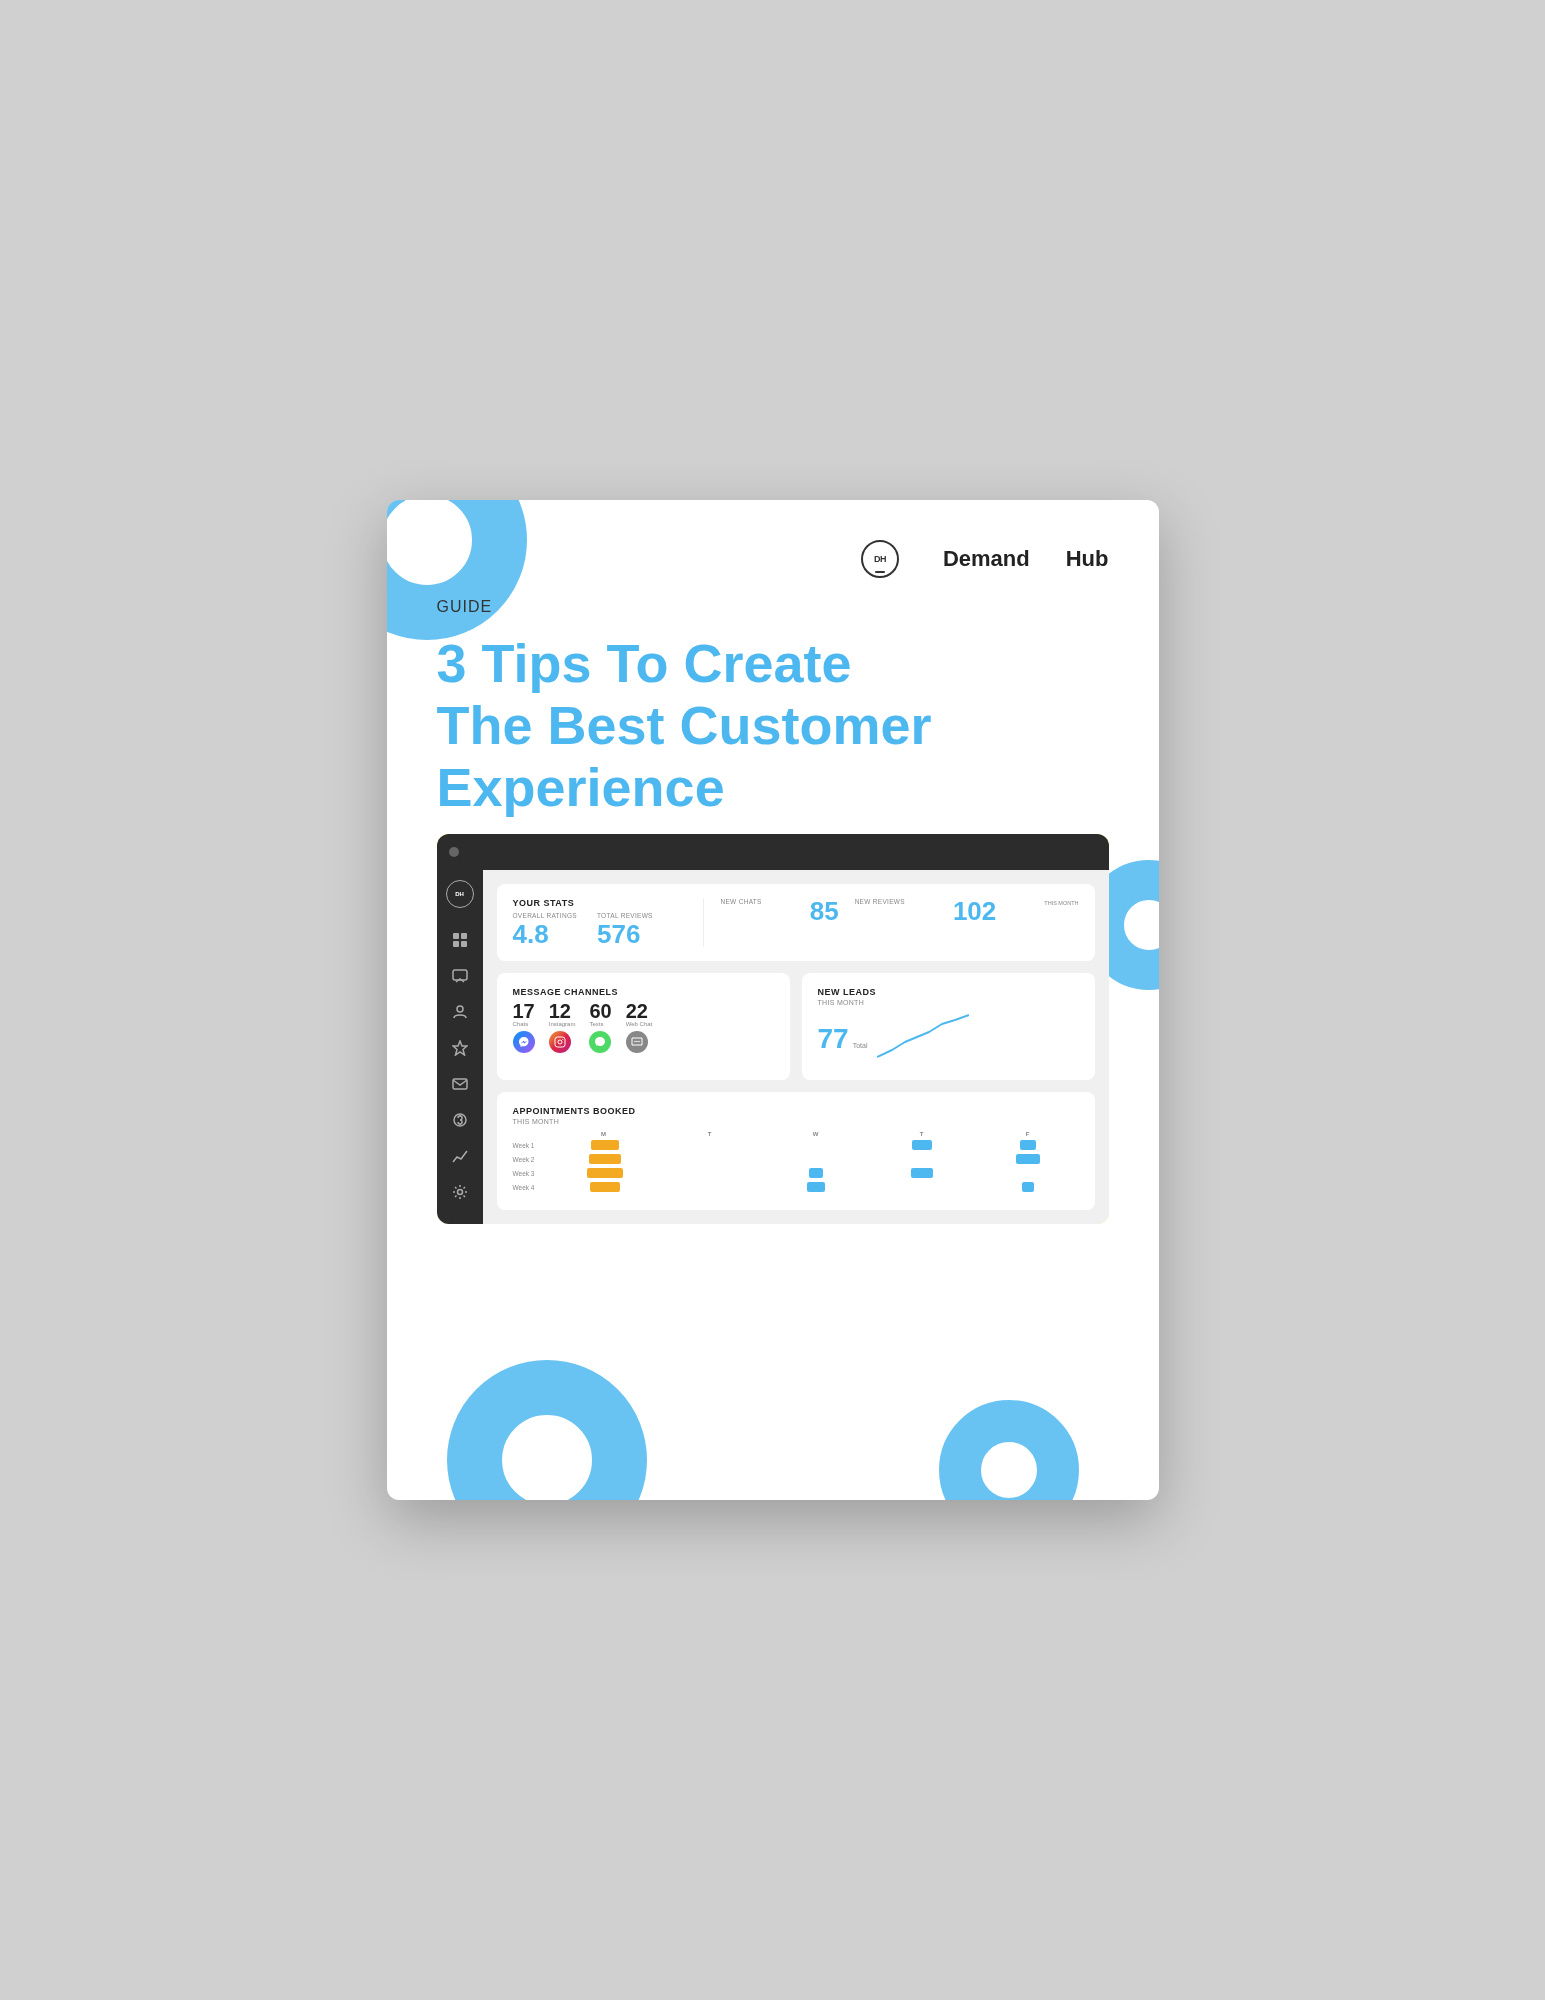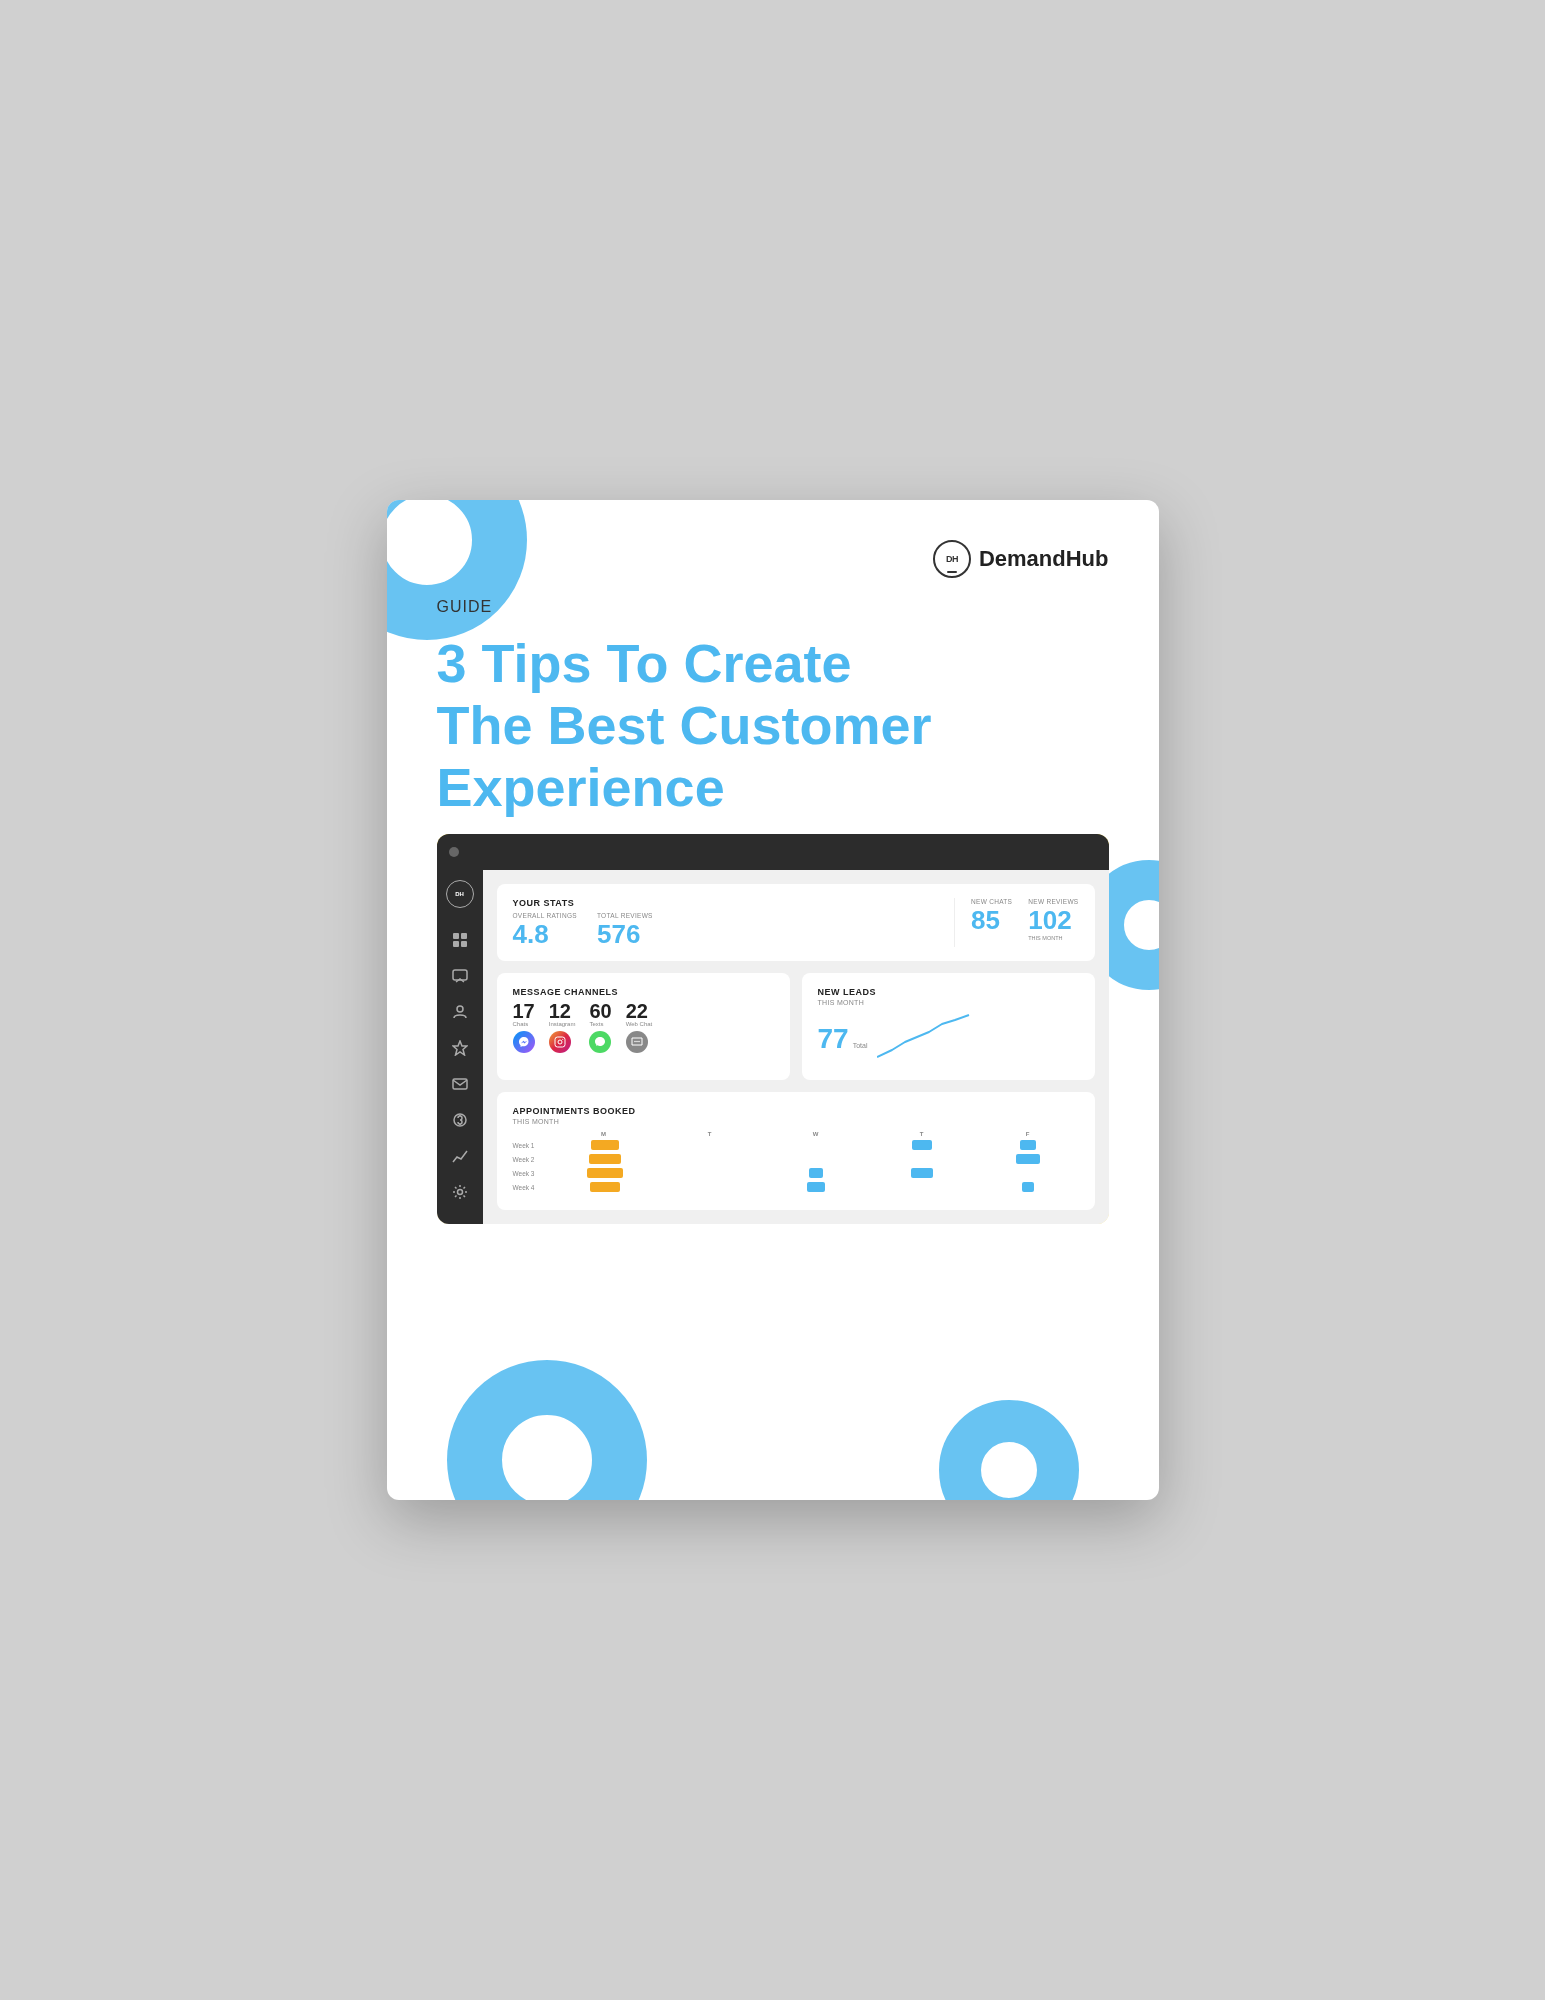--- a/index.html
+++ b/index.html
@@ -107,20 +107,21 @@
       background: #333;
       border-radius: 1px;
     }
     .logo-name {
       font-size: 22px;
       color: #222;
       font-weight: 400;
     }
     .logo-name span {
       font-weight: 700;
+      margin-left: 36px;
     }
 
     
     .guide-label {
       font-size: 16px;
       font-weight: 400;
       color: #333;
       letter-spacing: 1px;
       margin-bottom: 16px;
       position: relative;
@@ -251,21 +252,22 @@
       color: #4db8f0;
       line-height: 1;
     }
     .stats-divider {
       width: 1px;
       background: #eee;
       margin: 0 16px;
     }
     .stat-right-block {
       display: flex;
-      flex-direction: column;
+      flex-direction: row;
+      gap: 48px;
     }
     .stat-right-note {
       font-size: 5.5px;
       color: #888;
       text-transform: uppercase;
       margin-top: 2px;
     }
 
     
     .two-col {

